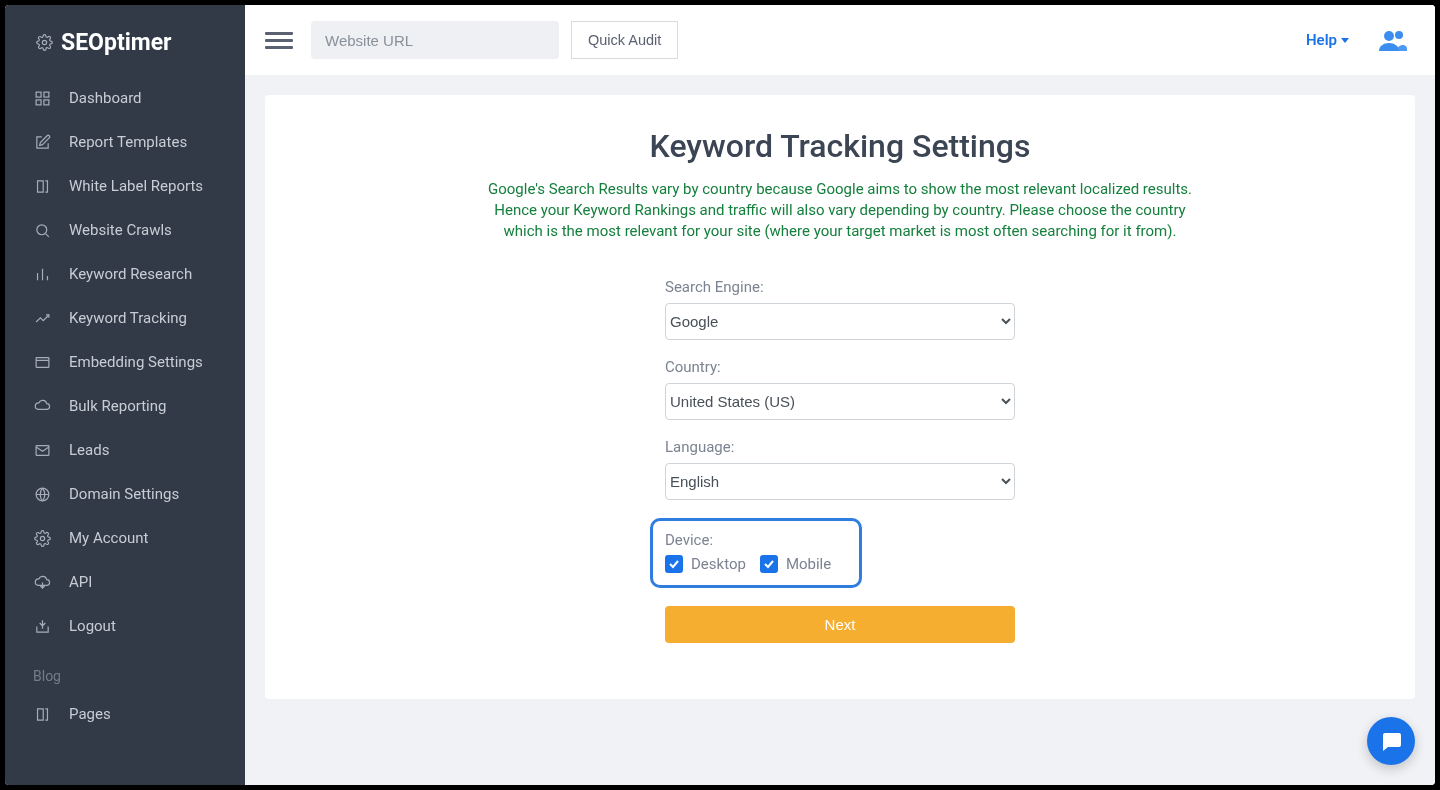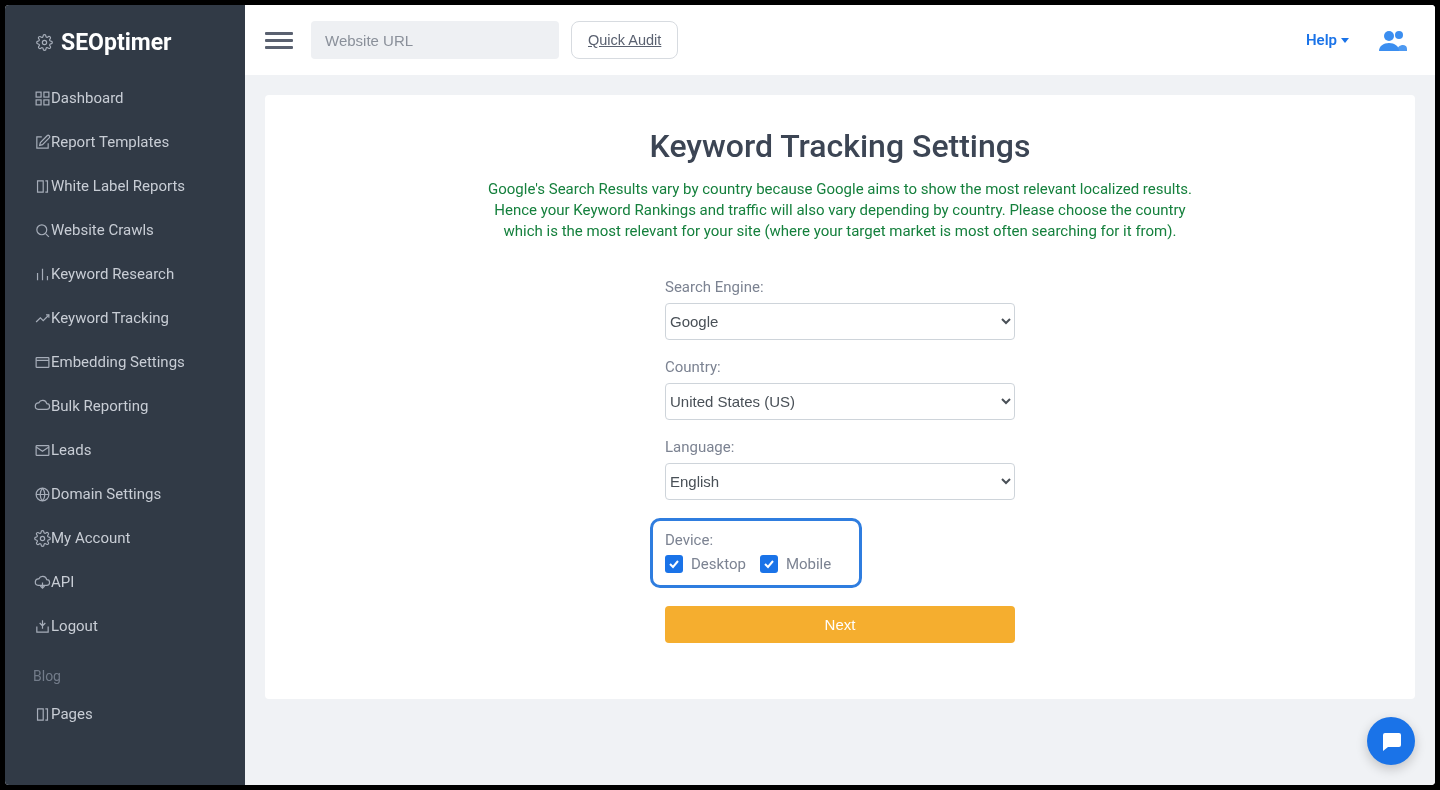--- a/index.html
+++ b/index.html
@@ -40,20 +40,21 @@
       color: #fff;
     }
     .nav {
       list-style: none;
       padding: 0;
       margin: 0;
     }
     .nav-item {
       display: flex;
       align-items: center;
+      gap: 18px;
       padding: 13px 28px;
       font-size: 15px;
       color: #c8cdd5;
       cursor: pointer;
     }
     .nav-icon {
       width: 18px;
       height: 18px;
       flex-shrink: 0;
       display: inline-flex;
@@ -97,26 +98,25 @@
       border-radius: 4px;
       padding: 0 14px;
       font-size: 15px;
       color: #6b7280;
     }
     .url-input::placeholder { color: #8a909a; }
     .btn-outline {
       height: 38px;
       background: #fff;
       border: 1px solid #d7dbe0;
-      border-radius: 8px;
+      border-radius: 0;
       padding: 0 16px;
       font-size: 14.5px;
       color: #5a6170;
       cursor: pointer;
-      text-decoration: underline;
     }
     .topbar-spacer { flex: 1; }
     .help-link {
       color: #1a73e8;
       font-size: 15px;
       font-weight: 600;
       display: flex;
       align-items: center;
       gap: 4px;
       cursor: pointer;

